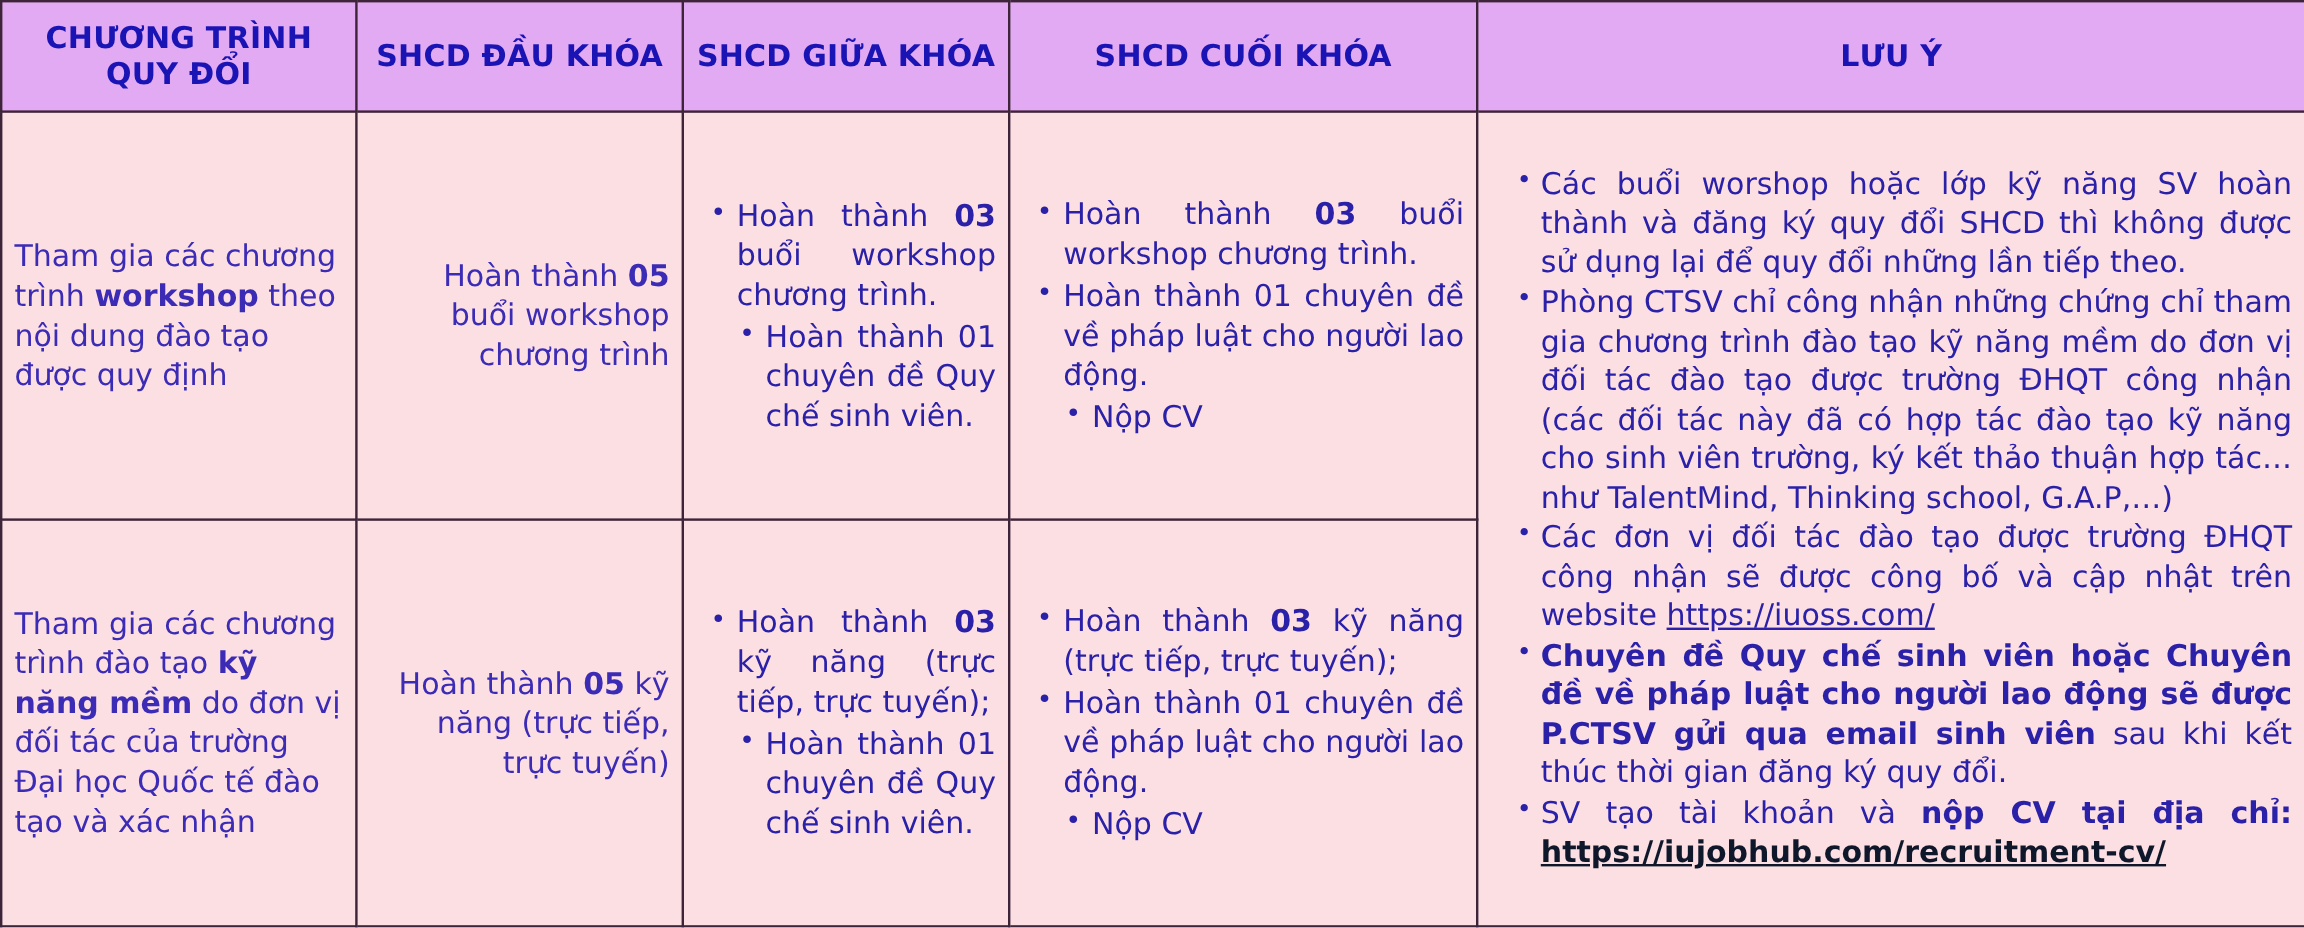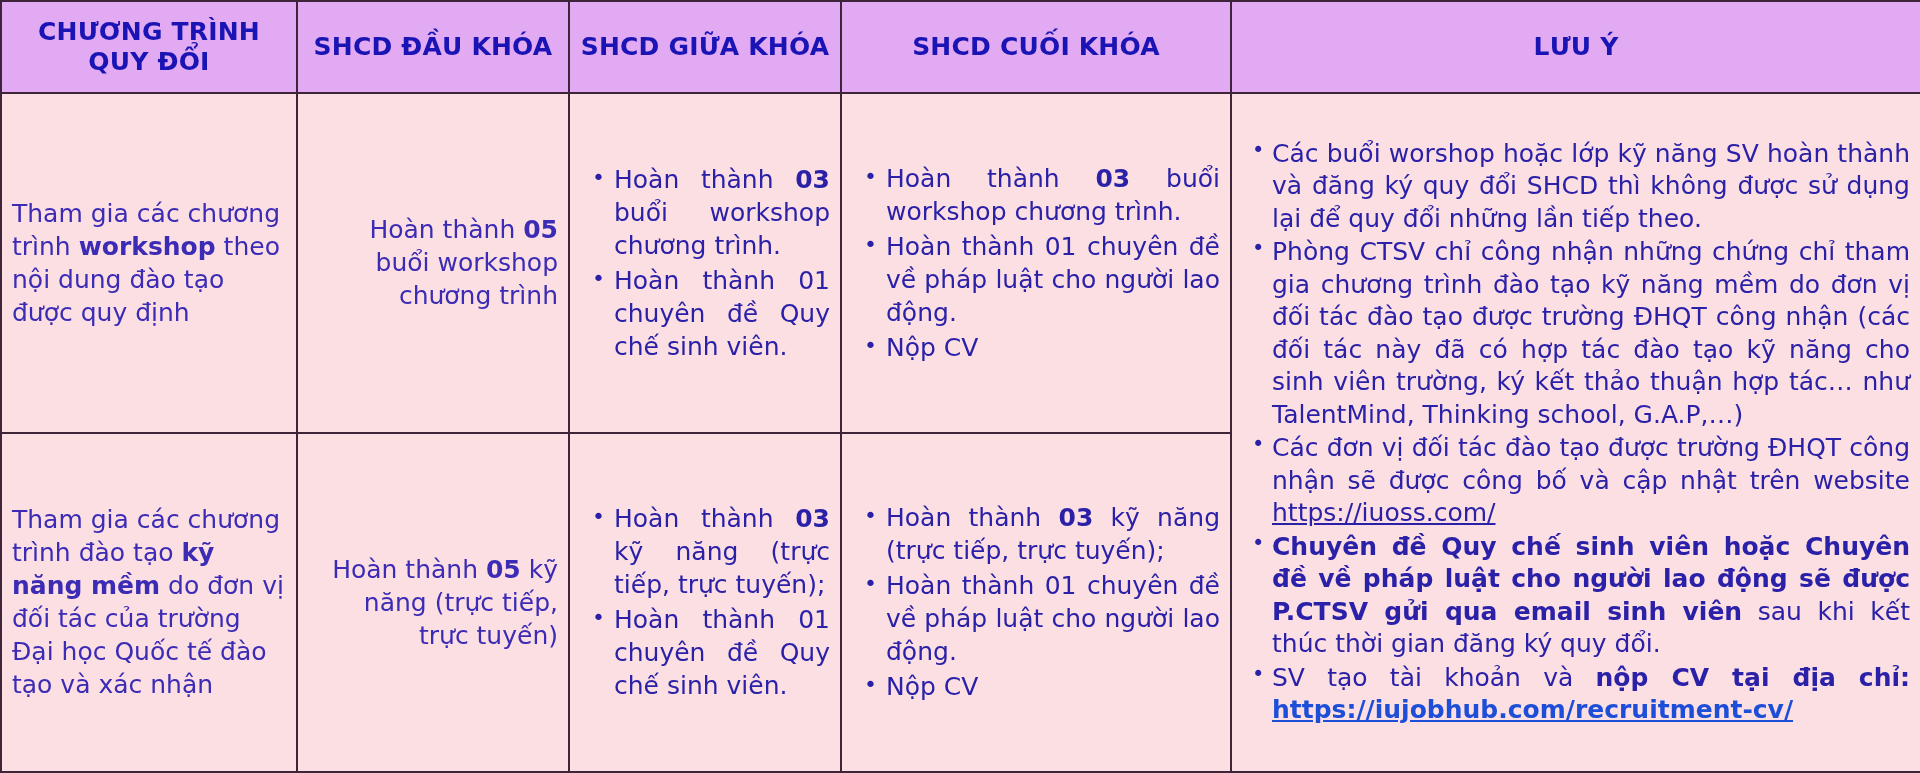--- a/index.html
+++ b/index.html
@@ -98,60 +98,60 @@
     padding: 0 0 0 34px;
     list-style: none;
   }
   ul.bul > li {
     position: relative;
     margin: 0 0 2px 0;
     padding: 0;
     text-align: justify;
     text-justify: inter-word;
   }
-  ul.bul > li:last-child { margin-bottom: 0; }
+  ul.bul > li:last-child { margin-bottom: 0; margin-left: 24px; }
   ul.bul > li::before {
     content: "\2022";
     position: absolute;
     left: -22px;
     top: -1px;
     font-size: 22px;
     line-height: 1.45;
     color: #2b21a8;
   }
 
   ul.notelist {
     margin: 0;
     padding: 0 0 0 30px;
     list-style: none;
   }
   ul.notelist > li {
     position: relative;
-    margin: 0 0 1px 0;
+    margin: 0 0 1px 12px;
     text-align: justify;
     text-justify: inter-word;
     line-height: 1.30;
   }
   ul.notelist > li::before {
     content: "\2022";
     position: absolute;
     left: -20px;
     top: -1px;
     font-size: 21px;
     color: #2b21a8;
   }
 
   b, strong { font-weight: bold; }
 
   .lnk {
     color: #2b21a8;
   }
   .lnk-bold {
     text-decoration: underline;
-    color: #1d4ed8;
+    color: #0f172a;
     font-weight: bold;
   }
   td.listcell.mid-align { vertical-align: middle; }
 </style>
 </head>
 <body>
 
 <div class="sheet">
   <table class="quydoi">
     <colgroup>

